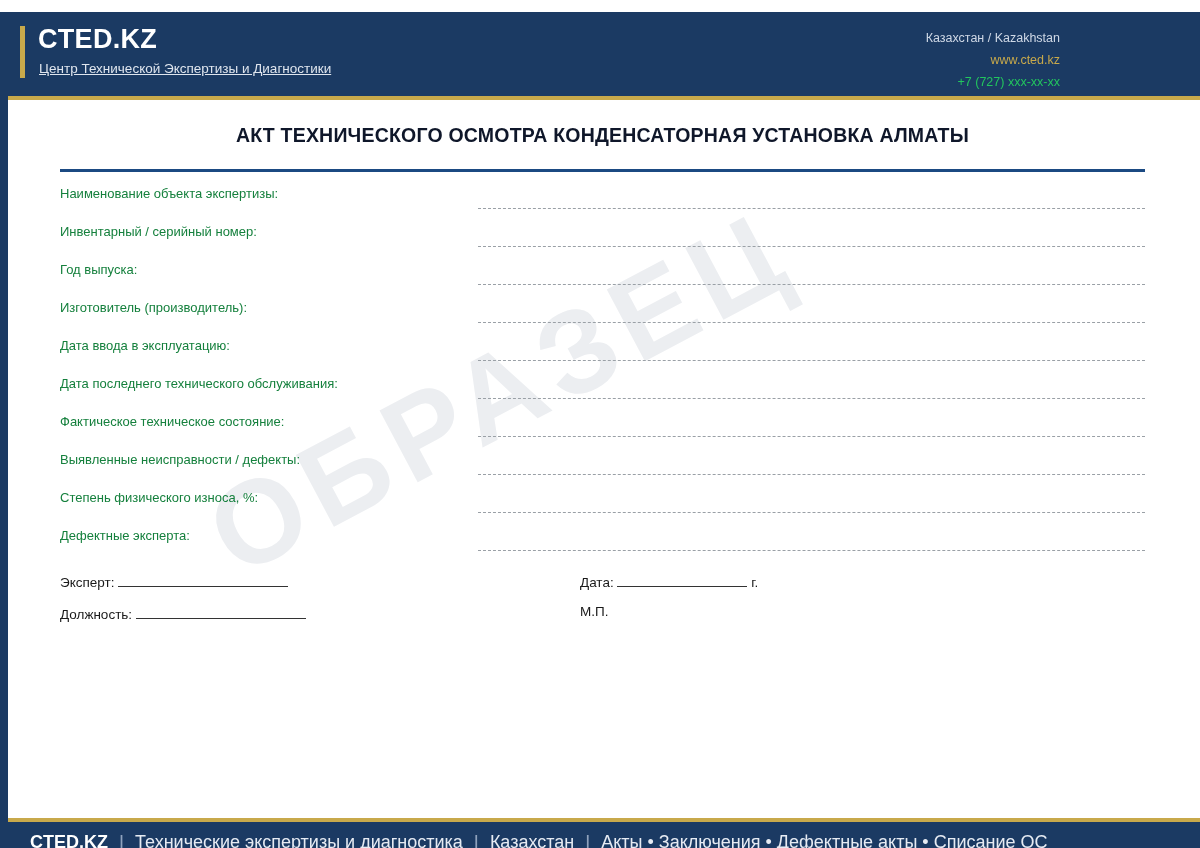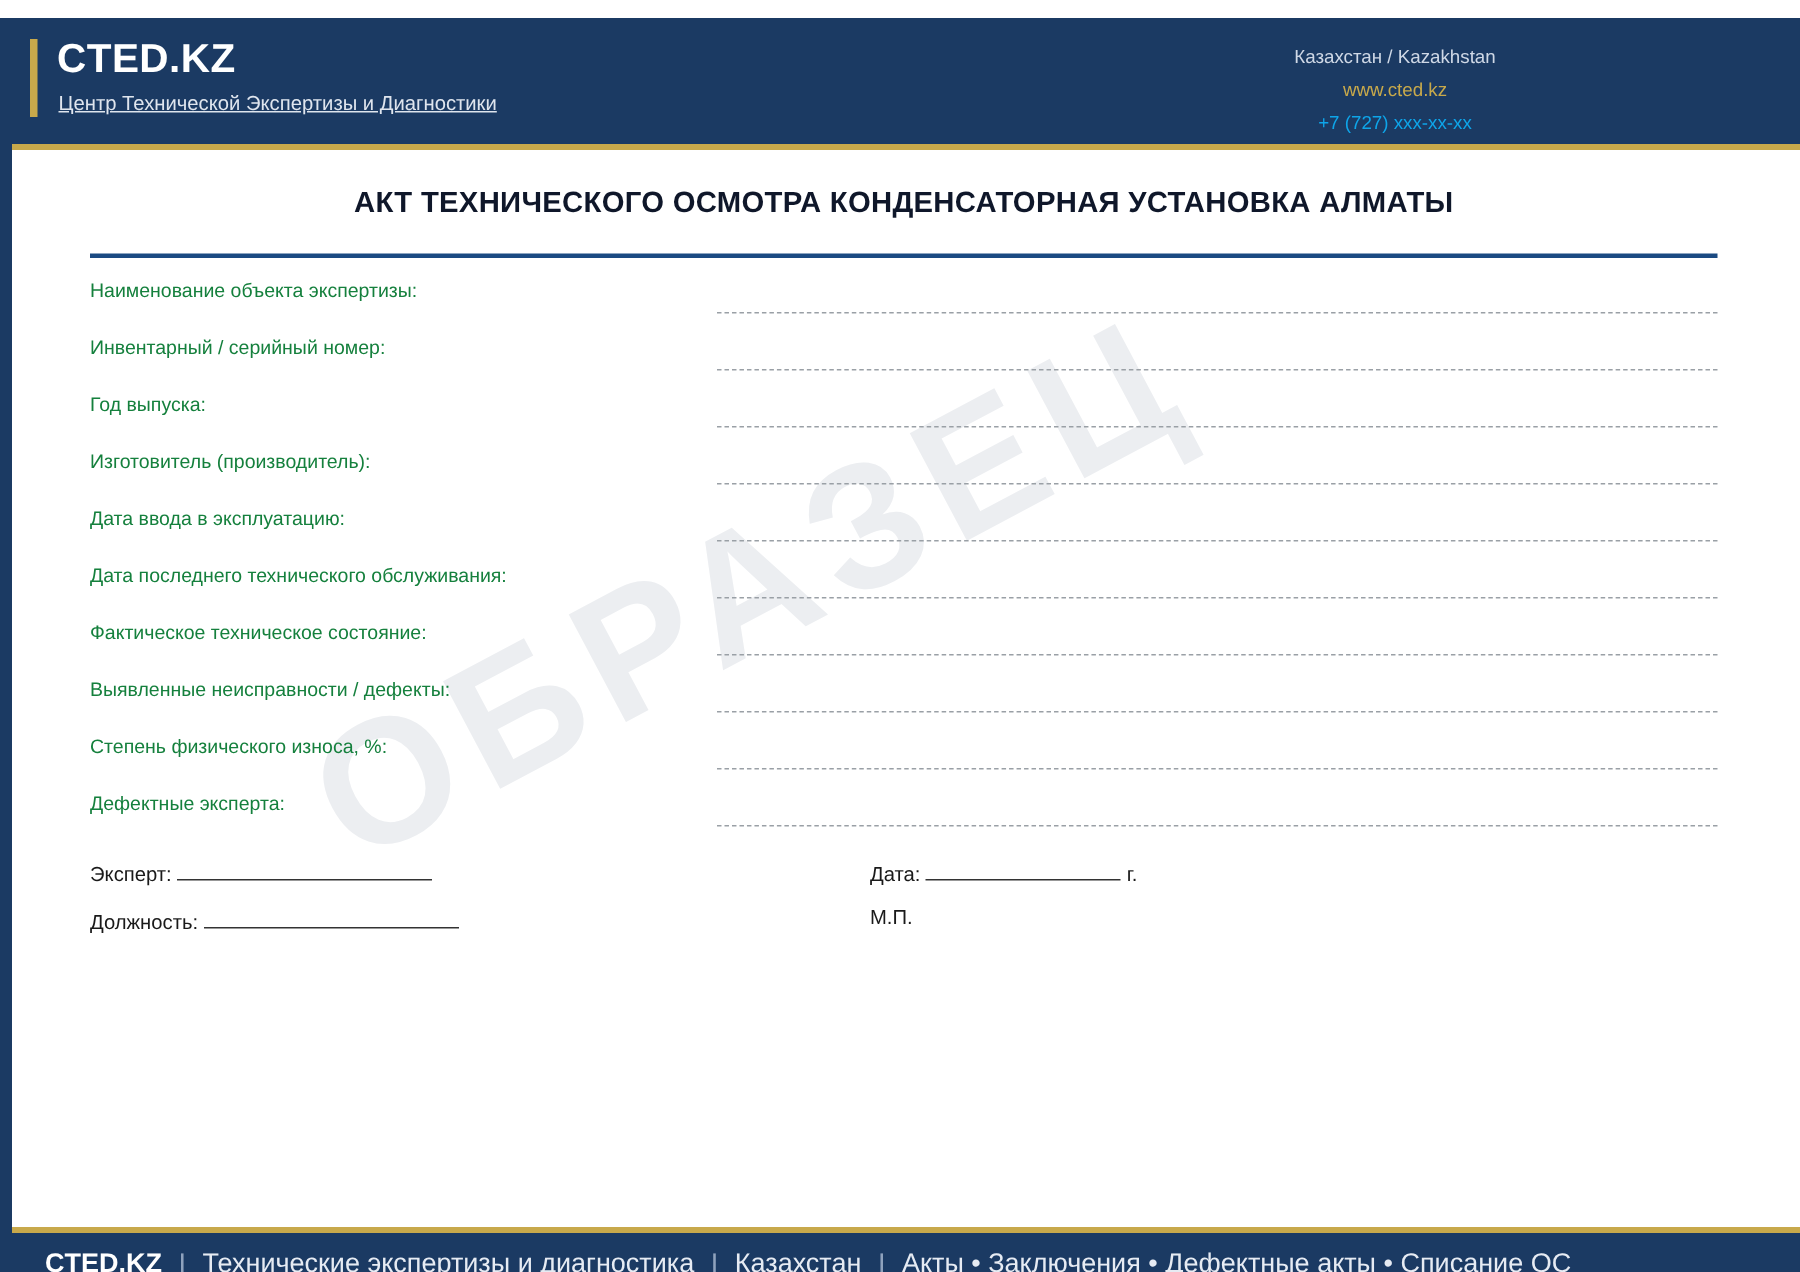--- a/index.html
+++ b/index.html
@@ -62,29 +62,29 @@
     left: 31px; top: 49px;
     font-size: 13.5px;
     color: #dfe5ee;
     text-decoration: underline;
   }
   .hdr-right {
     position: absolute;
     right: 140px;
     top: 15px;
     width: 260px;
-    text-align: center;
+    text-align: right;
   }
   .hdr-right div {
     font-size: 12.5px;
     line-height: 22px;
     color: #cfd8e6;
   }
   .hdr-right .site { color: #c8a94b; }
-  .hdr-right .phone { color: #0ea5e9; }
+  .hdr-right .phone { color: #22c55e; }
 
   
   .doc-title {
     position: absolute;
     left: 60px; top: 112px;
     width: 1085px;
     text-align: center;
     font-size: 19.5px;
     font-weight: bold;
     color: #0f172a;

